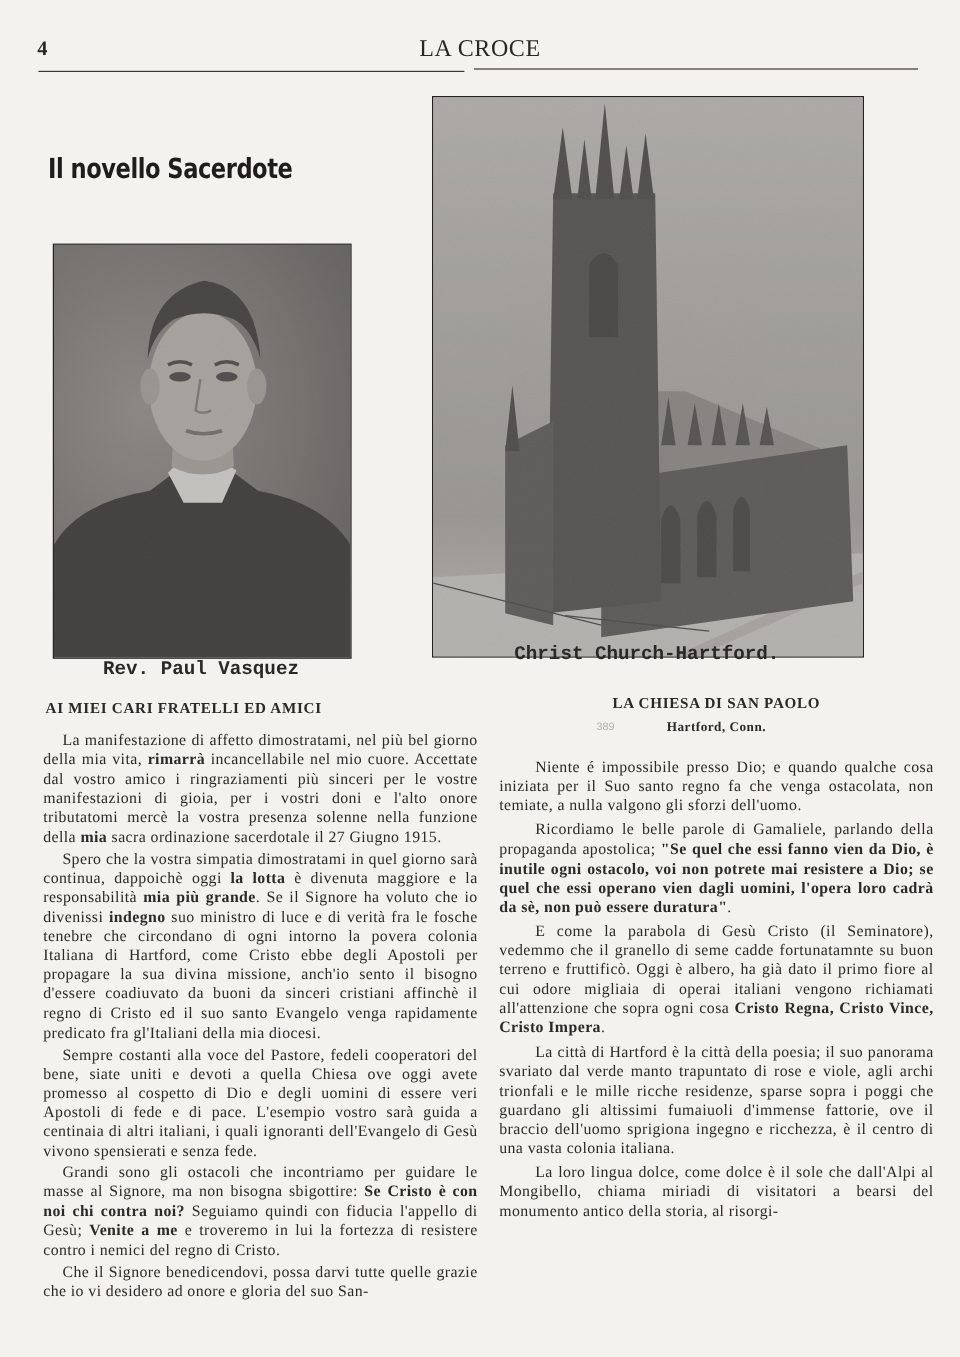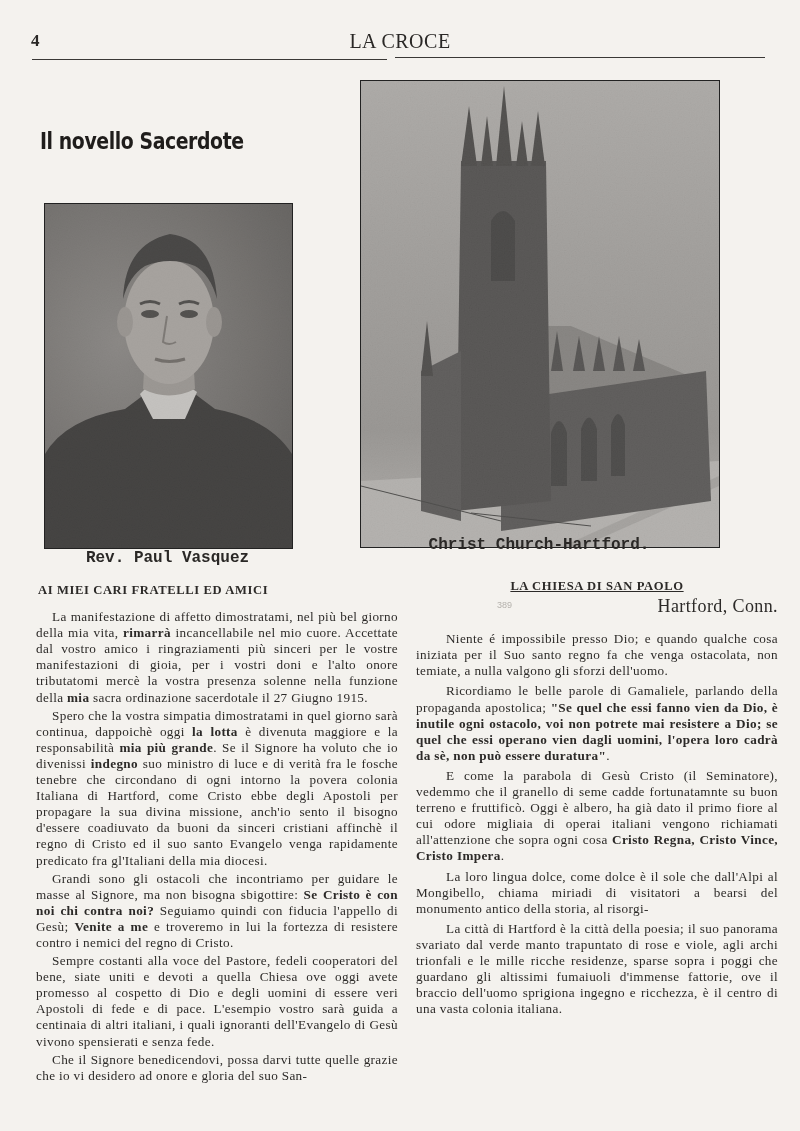--- a/index.html
+++ b/index.html
@@ -56,22 +56,22 @@
     font-size: 13.2px; line-height: 16.1px; text-align: justify;
     letter-spacing: 0.35px; color: #2c2a28;
   }
   .col-left { left: 36px; width: 362px; top: 582px; }
   .col-right { left: 416px; width: 362px; top: 578px; }
 
   .section-heading {
     font-weight: bold; font-size: 12.6px; letter-spacing: 0.6px;
     margin: 0 0 11px 2px; text-align: left;
   }
-  .section-heading.center { text-align: center; margin: 0 0 4px 0; text-decoration: underline; }
-  .subheading { text-align: right; font-weight: normal; font-size: 18px; margin: 0 0 17px 0; letter-spacing: 0.4px; }
+  .section-heading.center { text-align: center; margin: 0 0 4px 0; }
+  .subheading { text-align: center; font-weight: bold; font-size: 11px; margin: 0 0 17px 0; letter-spacing: 0.4px; }
 
   .col p { margin: 0 0 2px 0; text-indent: 16px; }
   .col-right p { text-indent: 30px; margin-bottom: 4px; }
   .col p b { font-weight: bold; }
   .pencil-mark { position: absolute; left: 497px; top: 600px; font-size: 9px; color: #b5b2ad; font-family: "Liberation Sans", sans-serif; }
 </style>
 </head>
 <body>
 
 <div class="page-number">4</div>
@@ -178,30 +178,30 @@
     <rect width="358" height="466" fill="#888" filter="url(#grain2)" opacity="0.4"></rect>
   </svg>
 </div>
 <div class="caption caption-church">Christ Church-Hartford.</div>
 
 <div class="col col-left">
   <div class="section-heading">AI MIEI CARI FRATELLI ED AMICI</div>
   <div id="left-paras">
       <p><span>La manifestazione di affetto dimostratami, nel più bel giorno della mia vita, </span><b>rimarrà</b><span> incancellabile nel mio cuore. Accettate dal vostro amico i ringraziamenti più sinceri per le vostre manifestazioni di gioia, per i vostri doni e l'alto onore tributatomi mercè la vostra presenza solenne nella funzione della </span><b>mia</b><span> sacra ordinazione sacerdotale il 27 Giugno 1915.</span></p>
       <p><span>Spero che la vostra simpatia dimostratami in quel giorno sarà continua, dappoichè oggi </span><b>la lotta</b><span> è divenuta maggiore e la responsabilità </span><b>mia più grande</b><span>. Se il Signore ha voluto che io divenissi </span><b>indegno</b><span> suo ministro di luce e di verità fra le fosche tenebre che circondano di ogni intorno la povera colonia Italiana di Hartford, come Cristo ebbe degli Apostoli per propagare la sua divina missione, anch'io sento il bisogno d'essere coadiuvato da buoni da sinceri cristiani affinchè il regno di Cristo ed il suo santo Evangelo venga rapidamente predicato fra gl'Italiani della mia diocesi.</span></p>
+      <p><span>Sempre costanti alla voce del Pastore, fedeli cooperatori del bene, siate uniti e devoti a quella Chiesa ove oggi avete promesso al cospetto di Dio e degli uomini di essere veri Apostoli di fede e di pace. L'esempio vostro sarà guida a centinaia di altri italiani, i quali ignoranti dell'Evangelo di Gesù vivono spensierati e senza fede.</span></p>
       <p><span>Grandi sono gli ostacoli che incontriamo per guidare le masse al Signore, ma non bisogna sbigottire: </span><b>Se Cristo è con noi chi contra noi?</b><span> Seguiamo quindi con fiducia l'appello di Gesù; </span><b>Venite a me</b><span> e troveremo in lui la fortezza di resistere contro i nemici del regno di Cristo.</span></p>
-      <p><span>Sempre costanti alla voce del Pastore, fedeli cooperatori del bene, siate uniti e devoti a quella Chiesa ove oggi avete promesso al cospetto di Dio e degli uomini di essere veri Apostoli di fede e di pace. L'esempio vostro sarà guida a centinaia di altri italiani, i quali ignoranti dell'Evangelo di Gesù vivono spensierati e senza fede.</span></p>
       <p><span>Che il Signore benedicendovi, possa darvi tutte quelle grazie che io vi desidero ad onore e gloria del suo San-</span></p>
     </div>
 </div>
 
 <div class="col col-right">
   <div class="section-heading center">LA CHIESA DI SAN PAOLO</div>
   <div class="subheading">Hartford, Conn.</div>
   <div id="right-paras">
       <p><span>Niente é impossibile presso Dio; e quando qualche cosa iniziata per il Suo santo regno fa che venga ostacolata, non temiate, a nulla valgono gli sforzi dell'uomo.</span></p>
       <p><span>Ricordiamo le belle parole di Gamaliele, parlando della propaganda apostolica; </span><b>"Se quel che essi fanno vien da Dio, è inutile ogni ostacolo, voi non potrete mai resistere a Dio; se quel che essi operano vien dagli uomini, l'opera loro cadrà da sè, non può essere duratura"</b><span>.</span></p>
       <p><span>E come la parabola di Gesù Cristo (il Seminatore), vedemmo che il granello di seme cadde fortunatamnte su buon terreno e fruttificò. Oggi è albero, ha già dato il primo fiore al cui odore migliaia di operai italiani vengono richiamati all'attenzione che sopra ogni cosa </span><b>Cristo Regna, Cristo Vince, Cristo Impera</b><span>.</span></p>
+      <p><span>La città di Hartford è la città della poesia; il suo panorama svariato dal verde manto trapuntato di rose e viole, agli archi trionfali e le mille ricche residenze, sparse sopra i poggi che guardano gli altissimi fumaiuoli d'immense fattorie, ove il braccio dell'uomo sprigiona ingegno e ricchezza, è il centro di una vasta colonia italiana.</span></p>
       <p><span>La loro lingua dolce, come dolce è il sole che dall'Alpi al Mongibello, chiama miriadi di visitatori a bearsi del monumento antico della storia, al risorgi-</span></p>
-      <p><span>La città di Hartford è la città della poesia; il suo panorama svariato dal verde manto trapuntato di rose e viole, agli archi trionfali e le mille ricche residenze, sparse sopra i poggi che guardano gli altissimi fumaiuoli d'immense fattorie, ove il braccio dell'uomo sprigiona ingegno e ricchezza, è il centro di una vasta colonia italiana.</span></p>
     </div>
 </div>
 <div class="pencil-mark">389</div>
 
 </body></html>

